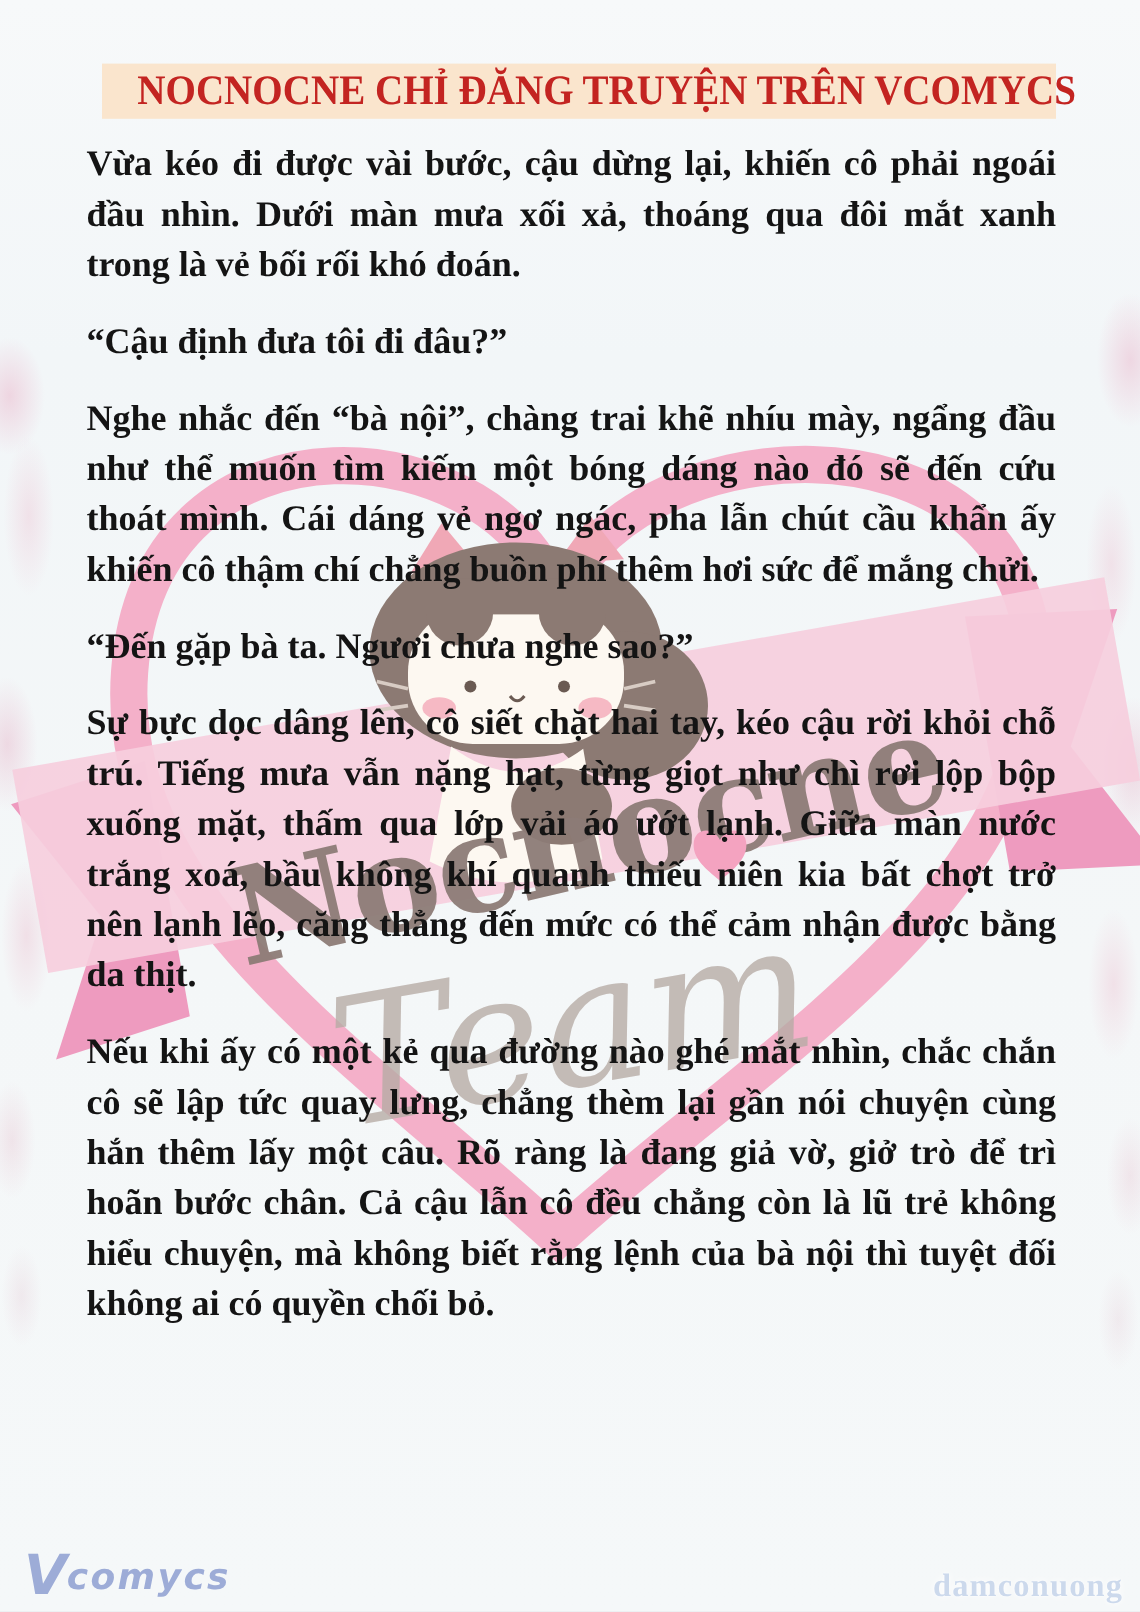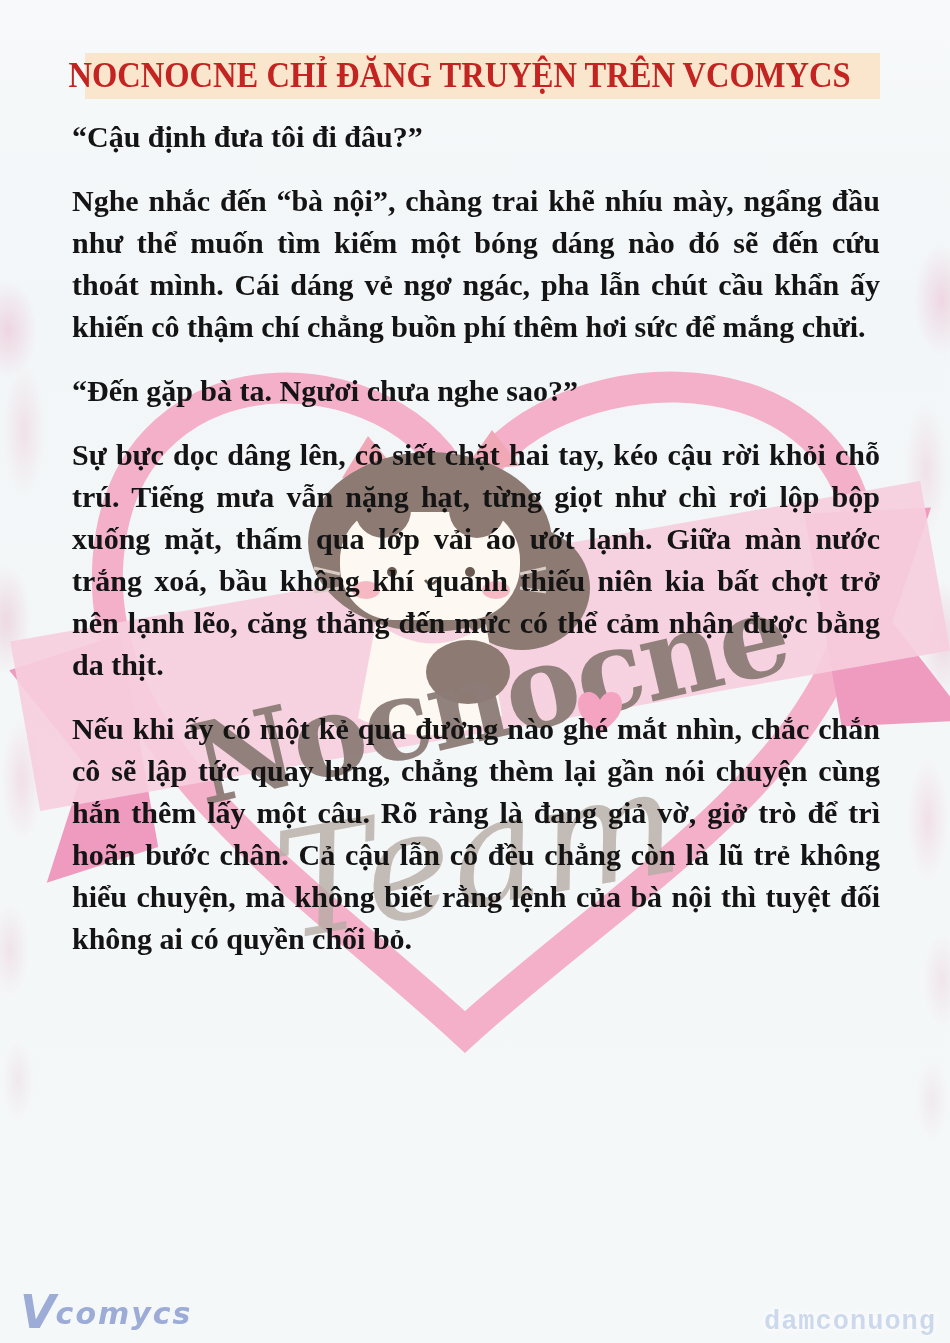--- a/index.html
+++ b/index.html
@@ -25,21 +25,21 @@
     radial-gradient(38px 85px at 38px 640px, rgba(228,168,192,.38), transparent 70%),
     radial-gradient(30px 90px at 22px 820px, rgba(234,178,198,.32), transparent 70%),
     radial-gradient(28px 70px at 36px 980px, rgba(226,176,194,.26), transparent 70%),
     radial-gradient(24px 60px at 26px 1100px,rgba(220,180,196,.20), transparent 70%);
   }
   .watermark { position:absolute; inset:0; z-index:1; }
   .content { position:absolute; inset:0; z-index:2; }
 
   .banner {
     position:absolute; left:85px; top:53px; width:795px; height:46px;
-    background:#fae5cd; display:flex; align-items:center; justify-content:flex-end;
+    background:#fae5cd; display:flex; align-items:center; justify-content:flex-start;
   }
   .banner-text {
     font-weight:bold; font-size:35px; color:#c32421; white-space:nowrap;
     transform:scaleX(.93); letter-spacing:0;
   }
 
   .textblock { position:absolute; left:72px; top:116px; width:808px; }
   .textblock p {
     margin:0 0 22px 0; font-size:30px; line-height:42px; font-weight:600;
     color:#141414; text-align:justify;
@@ -48,21 +48,21 @@
   .logo {
     position:absolute; left:20px; bottom:8px; z-index:2;
     color:#94a4d4; font-family:"DejaVu Sans","Liberation Sans",sans-serif;
     font-style:italic; font-weight:bold; opacity:.9; line-height:1;
   }
   .logo .logo-v  { font-size:46px; vertical-align:-4px; }
   .logo .logo-rest { font-size:30px; letter-spacing:2px;margin-top:16px; }
 
   .credit {
     position:absolute; right:14px; bottom:6px; z-index:2;
-    font-family:Liberation Mono, monospace; font-weight:bold;
+    font-family:Liberation Serif, serif; font-weight:bold;
     font-size:27px; letter-spacing:1px; color:#ccd9ec;
     text-shadow:0 0 7px #ffffff, 0 0 2px #ffffff;
     margin-left:37px;
   }
 </style>
 </head>
 <body>
 
 <div class="page">
 
@@ -113,20 +113,21 @@
 
     <path transform="translate(578,688)" d="M22,12 C16,0 0,2 0,16 C0,28 10,36 22,46 C34,36 44,28 44,16 C44,2 28,0 22,12 Z" fill="#f4a3c0"></path>
   </svg>
 
   <div class="content">
     <div class="banner">
       <span class="banner-text">NOCNOCNE CHỈ ĐĂNG TRUYỆN TRÊN VCOMYCS</span>
     </div>
 
     <div class="textblock">
+      <p>Vừa kéo đi được vài bước, cậu dừng lại, khiến cô phải ngoái đầu nhìn. Dưới màn mưa xối xả, thoáng qua đôi mắt xanh trong là vẻ bối rối khó đoán.</p>
       <p>“Cậu định đưa tôi đi đâu?”</p>
       <p>Nghe nhắc đến “bà nội”, chàng trai khẽ nhíu mày, ngẩng đầu như thể muốn tìm kiếm một bóng dáng nào đó sẽ đến cứu thoát mình. Cái dáng vẻ ngơ ngác, pha lẫn chút cầu khẩn ấy khiến cô thậm chí chẳng buồn phí thêm hơi sức để mắng chửi.</p>
       <p>“Đến gặp bà ta. Ngươi chưa nghe sao?”</p>
       <p>Sự bực dọc dâng lên, cô siết chặt hai tay, kéo cậu rời khỏi chỗ trú. Tiếng mưa vẫn nặng hạt, từng giọt như chì rơi lộp bộp xuống mặt, thấm qua lớp vải áo ướt lạnh. Giữa màn nước trắng xoá, bầu không khí quanh thiếu niên kia bất chợt trở nên lạnh lẽo, căng thẳng đến mức có thể cảm nhận được bằng da thịt.</p>
       <p>Nếu khi ấy có một kẻ qua đường nào ghé mắt nhìn, chắc chắn cô sẽ lập tức quay lưng, chẳng thèm lại gần nói chuyện cùng hắn thêm lấy một câu. Rõ ràng là đang giả vờ, giở trò để trì hoãn bước chân. Cả cậu lẫn cô đều chẳng còn là lũ trẻ không hiểu chuyện, mà không biết rằng lệnh của bà nội thì tuyệt đối không ai có quyền chối bỏ.</p>
     </div>
   </div>
 
   <div class="logo">
     <span class="logo-v">V</span><span class="logo-rest">comycs</span>

